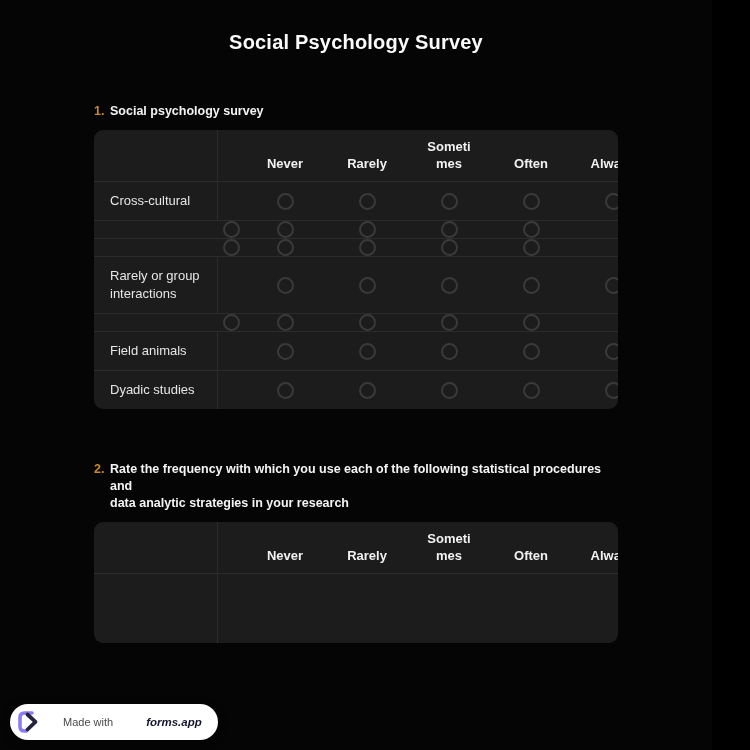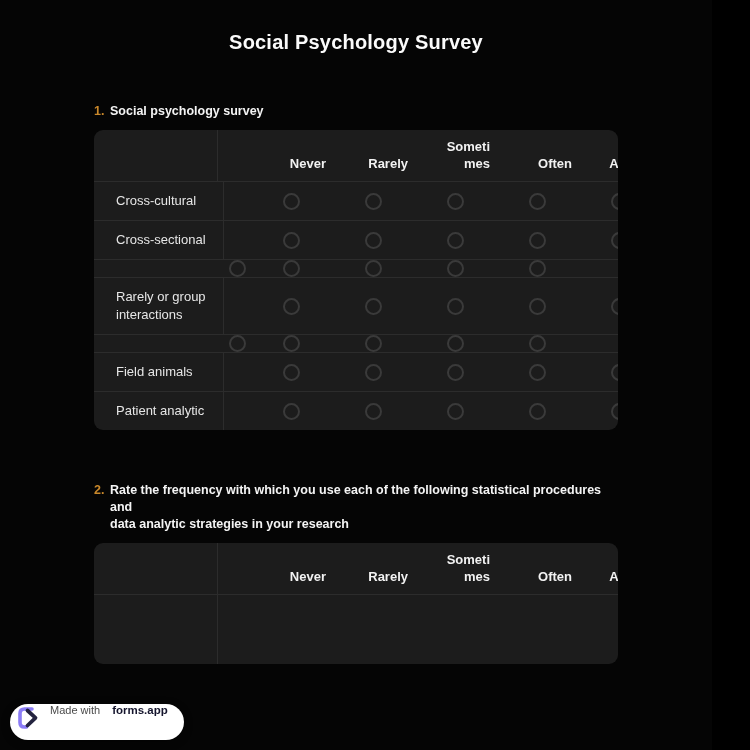--- a/index.html
+++ b/index.html
@@ -23,24 +23,24 @@
   .question-head { margin-bottom:10px; }
 
   .matrix {
     width:524px; background:#1c1c1c; border-radius:9px; overflow:hidden;
     display:flex; flex-direction:column;
   }
   .mx-row {
     display:grid;
     grid-template-columns:124px 26px repeat(var(--cols,5),82px);
   }
-  .mx-row + .mx-row { border-top:1px solid #2c2c2c;padding-left:6px; }
+  .mx-row + .mx-row { border-top:1px solid #2c2c2c; }
   .mx-head { height:51px; }
   .mx-col {
-    align-self:end; text-align:right; padding-bottom:9px;
+    align-self:end; text-align:center; padding-bottom:9px;
     font-size:13px; font-weight:700; color:#f2f2f2; line-height:17px;
     white-space:pre-line;
   }
   .mx-label {
     padding:10px 12px 10px 16px; font-size:13px; line-height:18px;
     color:#e6e6e6; border-right:1px solid #2c2c2c;
   }
   .mx-corner { height:100%; }
   .mx-cell { display:flex; align-items:center; justify-content:center; cursor:pointer; }
   .radio {
@@ -49,25 +49,25 @@
   }
   .mx-stub {
     order:99; display:grid; grid-template-columns:124px 1fr;
     border-top:1px solid #2c2c2c; height:70px;
   }
   .mx-stub > div:first-child { border-right:1px solid #2c2c2c; }
 
   .badge {
     position:absolute; left:10px; top:704px; z-index:5;
     height:36px; border-radius:18px; background:#ffffff;
-    display:flex; align-items:flex-start; gap:7px; padding:0 16px 0 5px;
+    display:flex; align-items:center; gap:20px; padding:0 16px 0 5px;
     box-shadow:0 2px 8px rgba(0,0,0,.4); cursor:pointer;
   }
   .badge-text { font-size:11px; color:#4a4a4a; white-space:nowrap; }
-  .badge-brand { font-size:11.5px; font-weight:800; color:#15152d; margin-left:5px; }
+  .badge-brand { font-size:11.5px; font-weight:800; color:#15152d; margin-left:13px;font-style:italic; }
   .logo-wrap { width:28px; height:28px; display:flex; align-items:center; justify-content:center; }
 </style>
 </head>
 <body>
 
 <div class="page">
   <h1 class="title">Social Psychology Survey</h1>
 
   <div class="content">
 
@@ -100,21 +100,20 @@
               <span class="radio"></span>
             </div>
             <div class="mx-cell">
               <span class="radio"></span>
             </div>
             <div class="mx-cell">
               <span class="radio"></span>
             </div>
           </div>
           <div class="mx-row">
-            <div class="mx-label">Cross-sectional</div>
             <div class="mx-sp"></div>
             <div class="mx-cell">
               <span class="radio"></span>
             </div>
             <div class="mx-cell">
               <span class="radio"></span>
             </div>
             <div class="mx-cell">
               <span class="radio"></span>
             </div>
@@ -193,21 +192,21 @@
               <span class="radio"></span>
             </div>
             <div class="mx-cell">
               <span class="radio"></span>
             </div>
             <div class="mx-cell">
               <span class="radio"></span>
             </div>
           </div>
           <div class="mx-row">
-            <div class="mx-label">Patient analytic</div>
+            <div class="mx-label">Dyadic studies</div>
             <div class="mx-sp"></div>
             <div class="mx-cell">
               <span class="radio"></span>
             </div>
             <div class="mx-cell">
               <span class="radio"></span>
             </div>
             <div class="mx-cell">
               <span class="radio"></span>
             </div>

